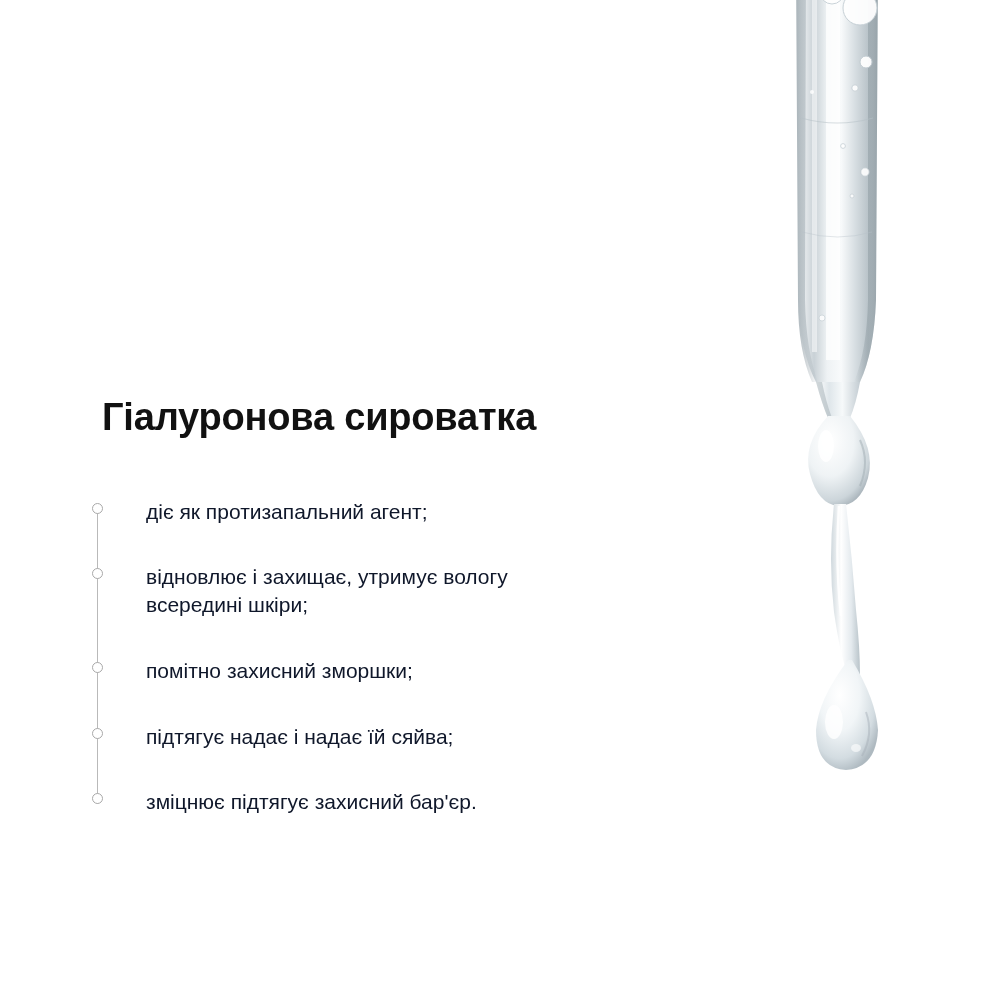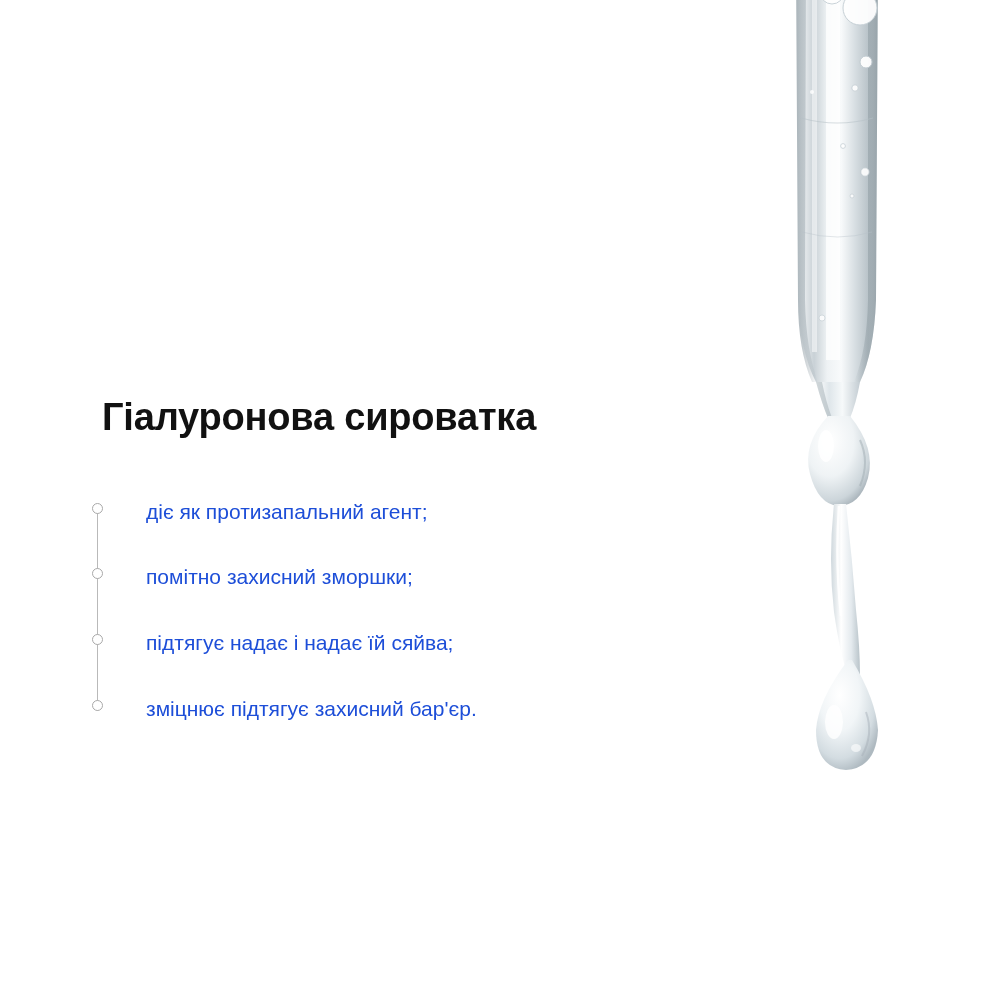--- a/index.html
+++ b/index.html
@@ -65,21 +65,21 @@
     width: 1px;
     background: #b9b9b9;
   }
 
   .list-item {
     position: relative;
     padding-left: 54px;
     margin-bottom: 38px;
     font-size: 21px;
     line-height: 1.32;
-    color: #1d4ed8;
+    color: #0f172a;
   }
   .list-item:last-child { margin-bottom: 0; }
 
   .bullet {
     position: absolute;
     left: 0;
     top: 5px;
     width: 11px;
     height: 11px;
     border: 1px solid #a9a9a9;
@@ -181,20 +181,25 @@
   <div class="content">
     <h1 class="title">Гіалуронова сироватка</h1>
 
     <ul class="list">
       <li class="list-item">
         <span class="bullet"></span>
         <span class="item-text">діє як протизапальний агент;</span>
       </li>
       <li class="list-item">
         <span class="bullet"></span>
+        <span class="item-text">відновлює і захищає, утримує вологу
+всередині шкіри;</span>
+      </li>
+      <li class="list-item">
+        <span class="bullet"></span>
         <span class="item-text">помітно захисний зморшки;</span>
       </li>
       <li class="list-item">
         <span class="bullet"></span>
         <span class="item-text">підтягує надає і надає їй сяйва;</span>
       </li>
       <li class="list-item">
         <span class="bullet"></span>
         <span class="item-text">зміцнює підтягує захисний бар'єр.</span>
       </li>

